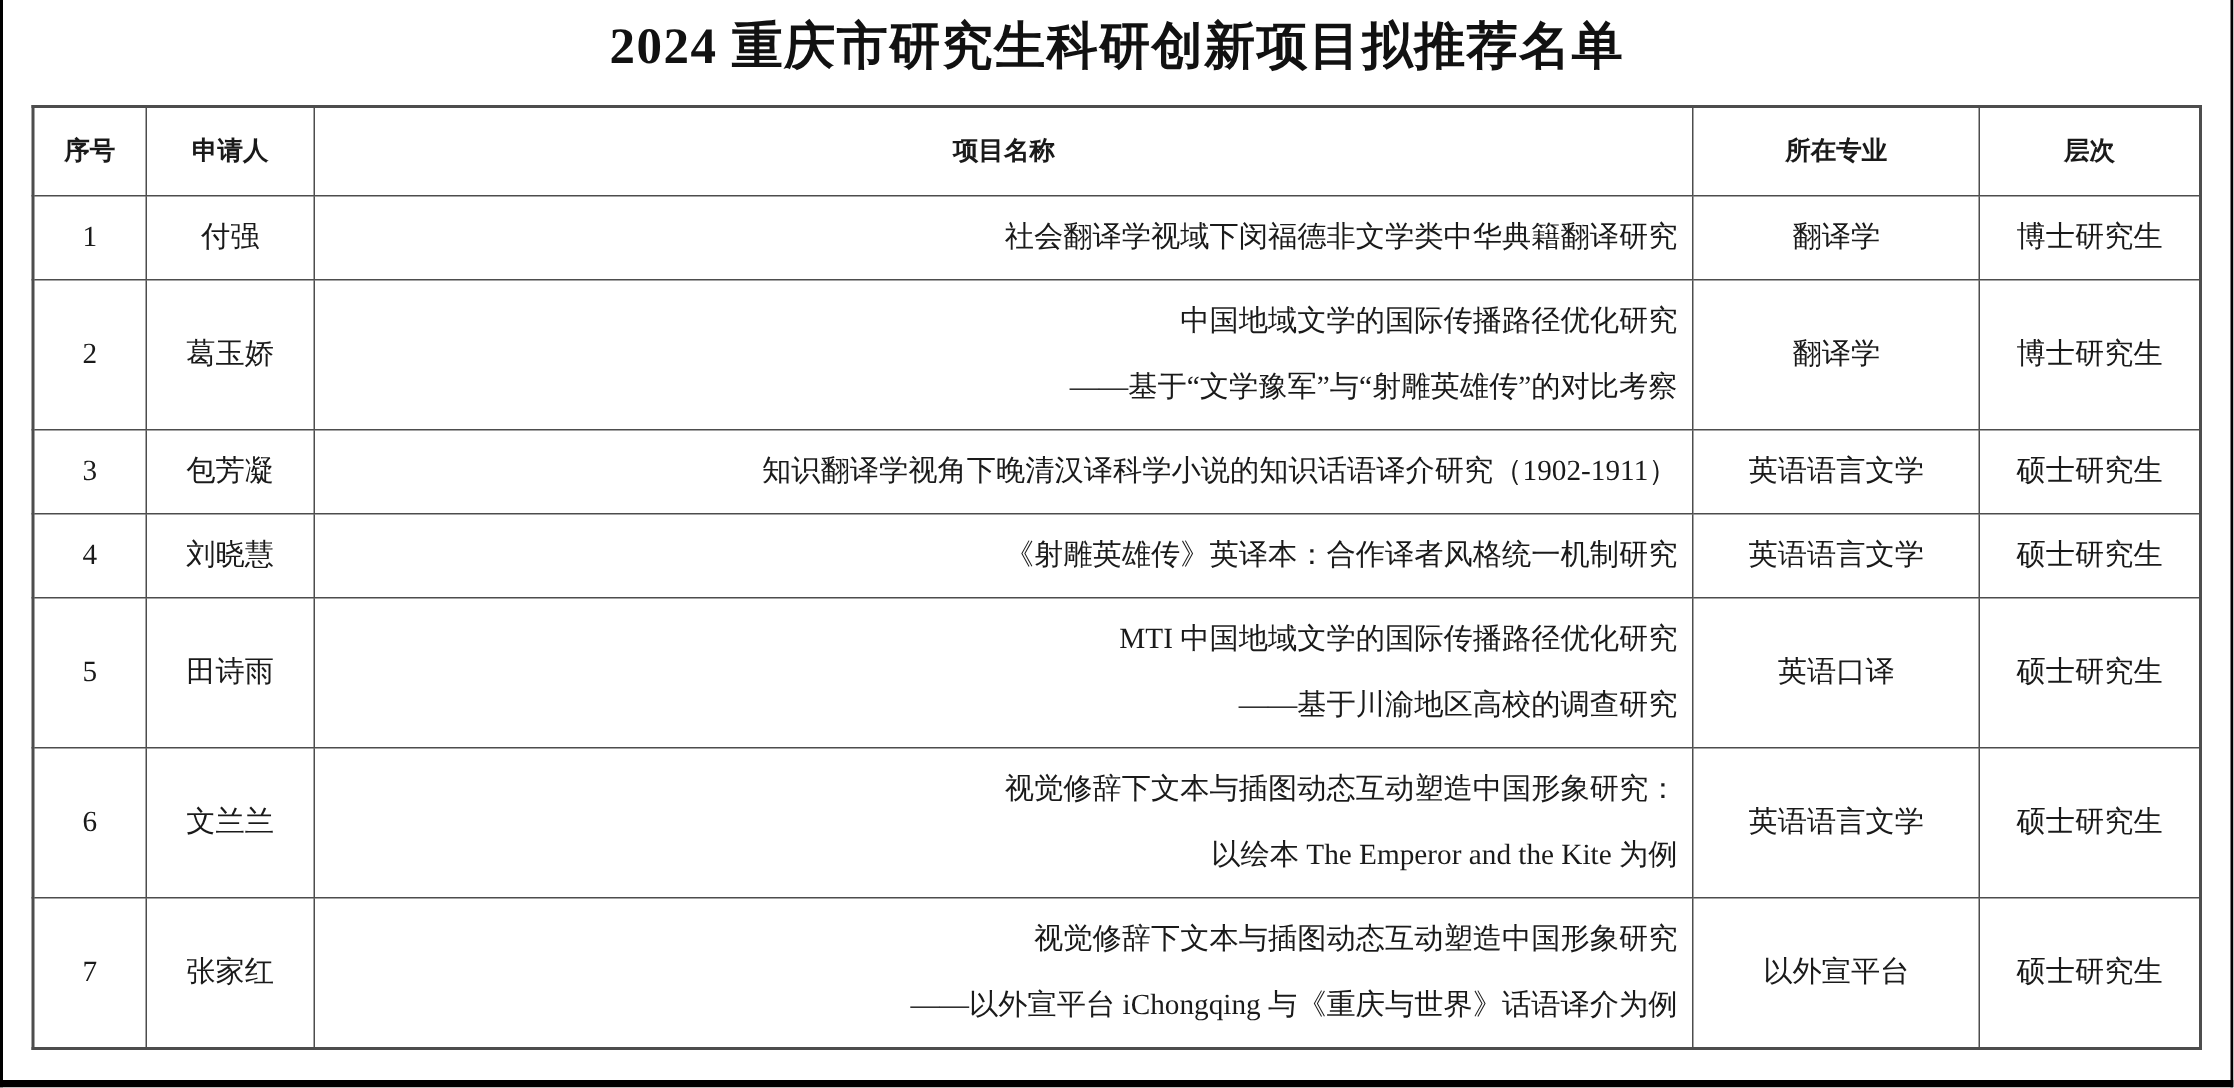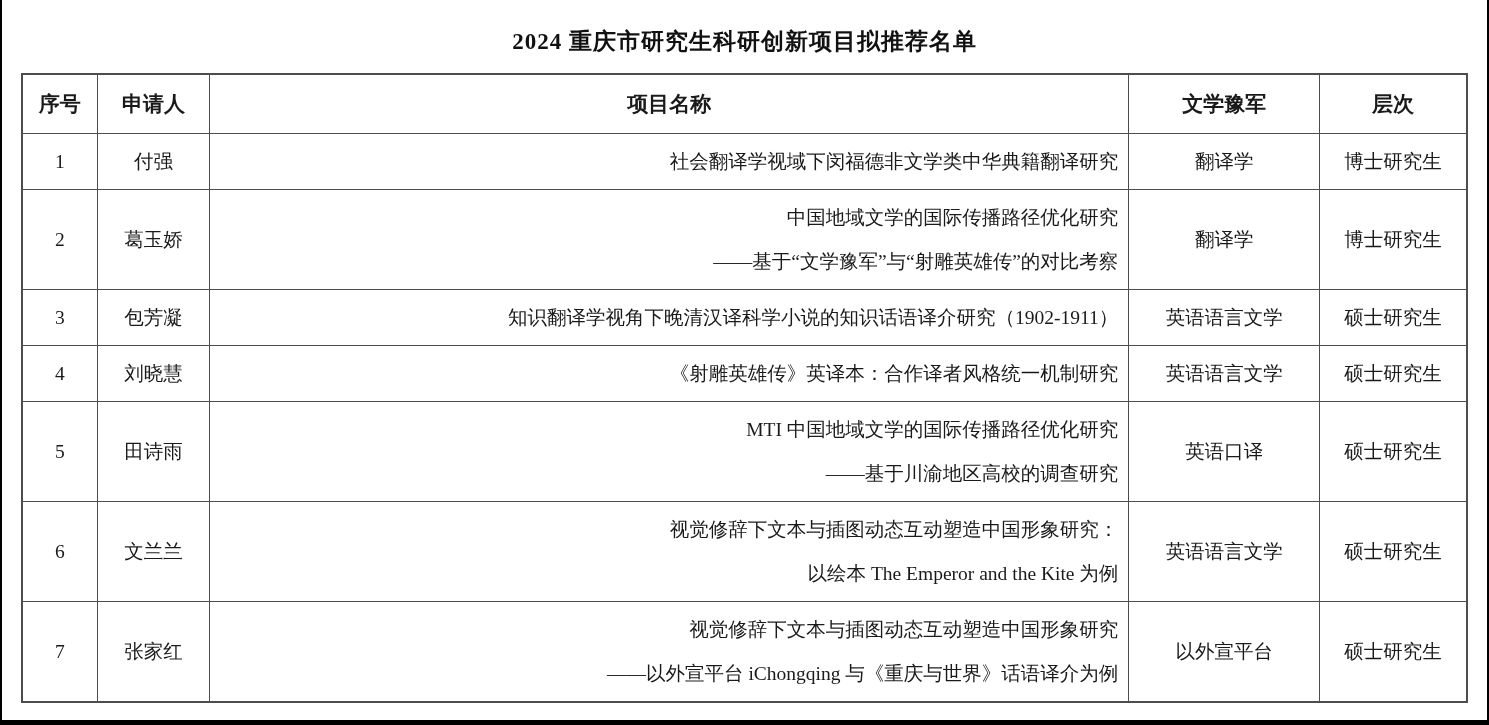--- a/index.html
+++ b/index.html
@@ -12,44 +12,44 @@
     width: 1489px;
     height: 725px;
     background: #ffffff;
     border-left: 2px solid #000000;
     border-right: 2px solid #000000;
     border-bottom: 5px solid #000000;
     overflow: hidden;
   }
   .title {
     text-align: center;
-    font-size: 23px;
+    font-size: 34px;
     font-weight: bold;
     color: #111111;
     letter-spacing: 1px;
-    padding-top: 26px;
+    padding-top: 8px;
     padding-bottom: 16px;
     font-family: "Liberation Serif", "DejaVu Serif", serif;
   }
   table.list {
     width: 1447px;
     margin: 0 auto;
     border-collapse: collapse;
     table-layout: fixed;
   }
   table.list th, table.list td {
     border: 1px solid #4d4d4d;
     text-align: center;
     vertical-align: middle;
     color: #1a1a1a;
     background: #ffffff;
   }
   table.list { border: 2px solid #4d4d4d; }
   table.list th {
-    font-size: 21px;
+    font-size: 17px;
     font-weight: bold;
     height: 59px;
     padding: 6px 8px;
   }
   table.list td {
     font-size: 19.5px;
     padding: 14px 10px;
     line-height: 27px;
   }
   .proj-line { text-align: right; }
@@ -68,21 +68,21 @@
       <col style="width:7.8%">
       <col style="width:63.6%">
       <col style="width:13.2%">
       <col style="width:10.2%">
     </colgroup>
     <thead>
       <tr>
         <th>序号</th>
         <th>申请人</th>
         <th>项目名称</th>
-        <th>文学豫军</th>
+        <th>所在专业</th>
         <th>层次</th>
       </tr>
     </thead>
     <tbody>
         <tr>
           <td>1</td>
           <td>付强</td>
           <td>
             <div class="proj-line">社会翻译学视域下闵福德非文学类中华典籍翻译研究</div>
           </td>

